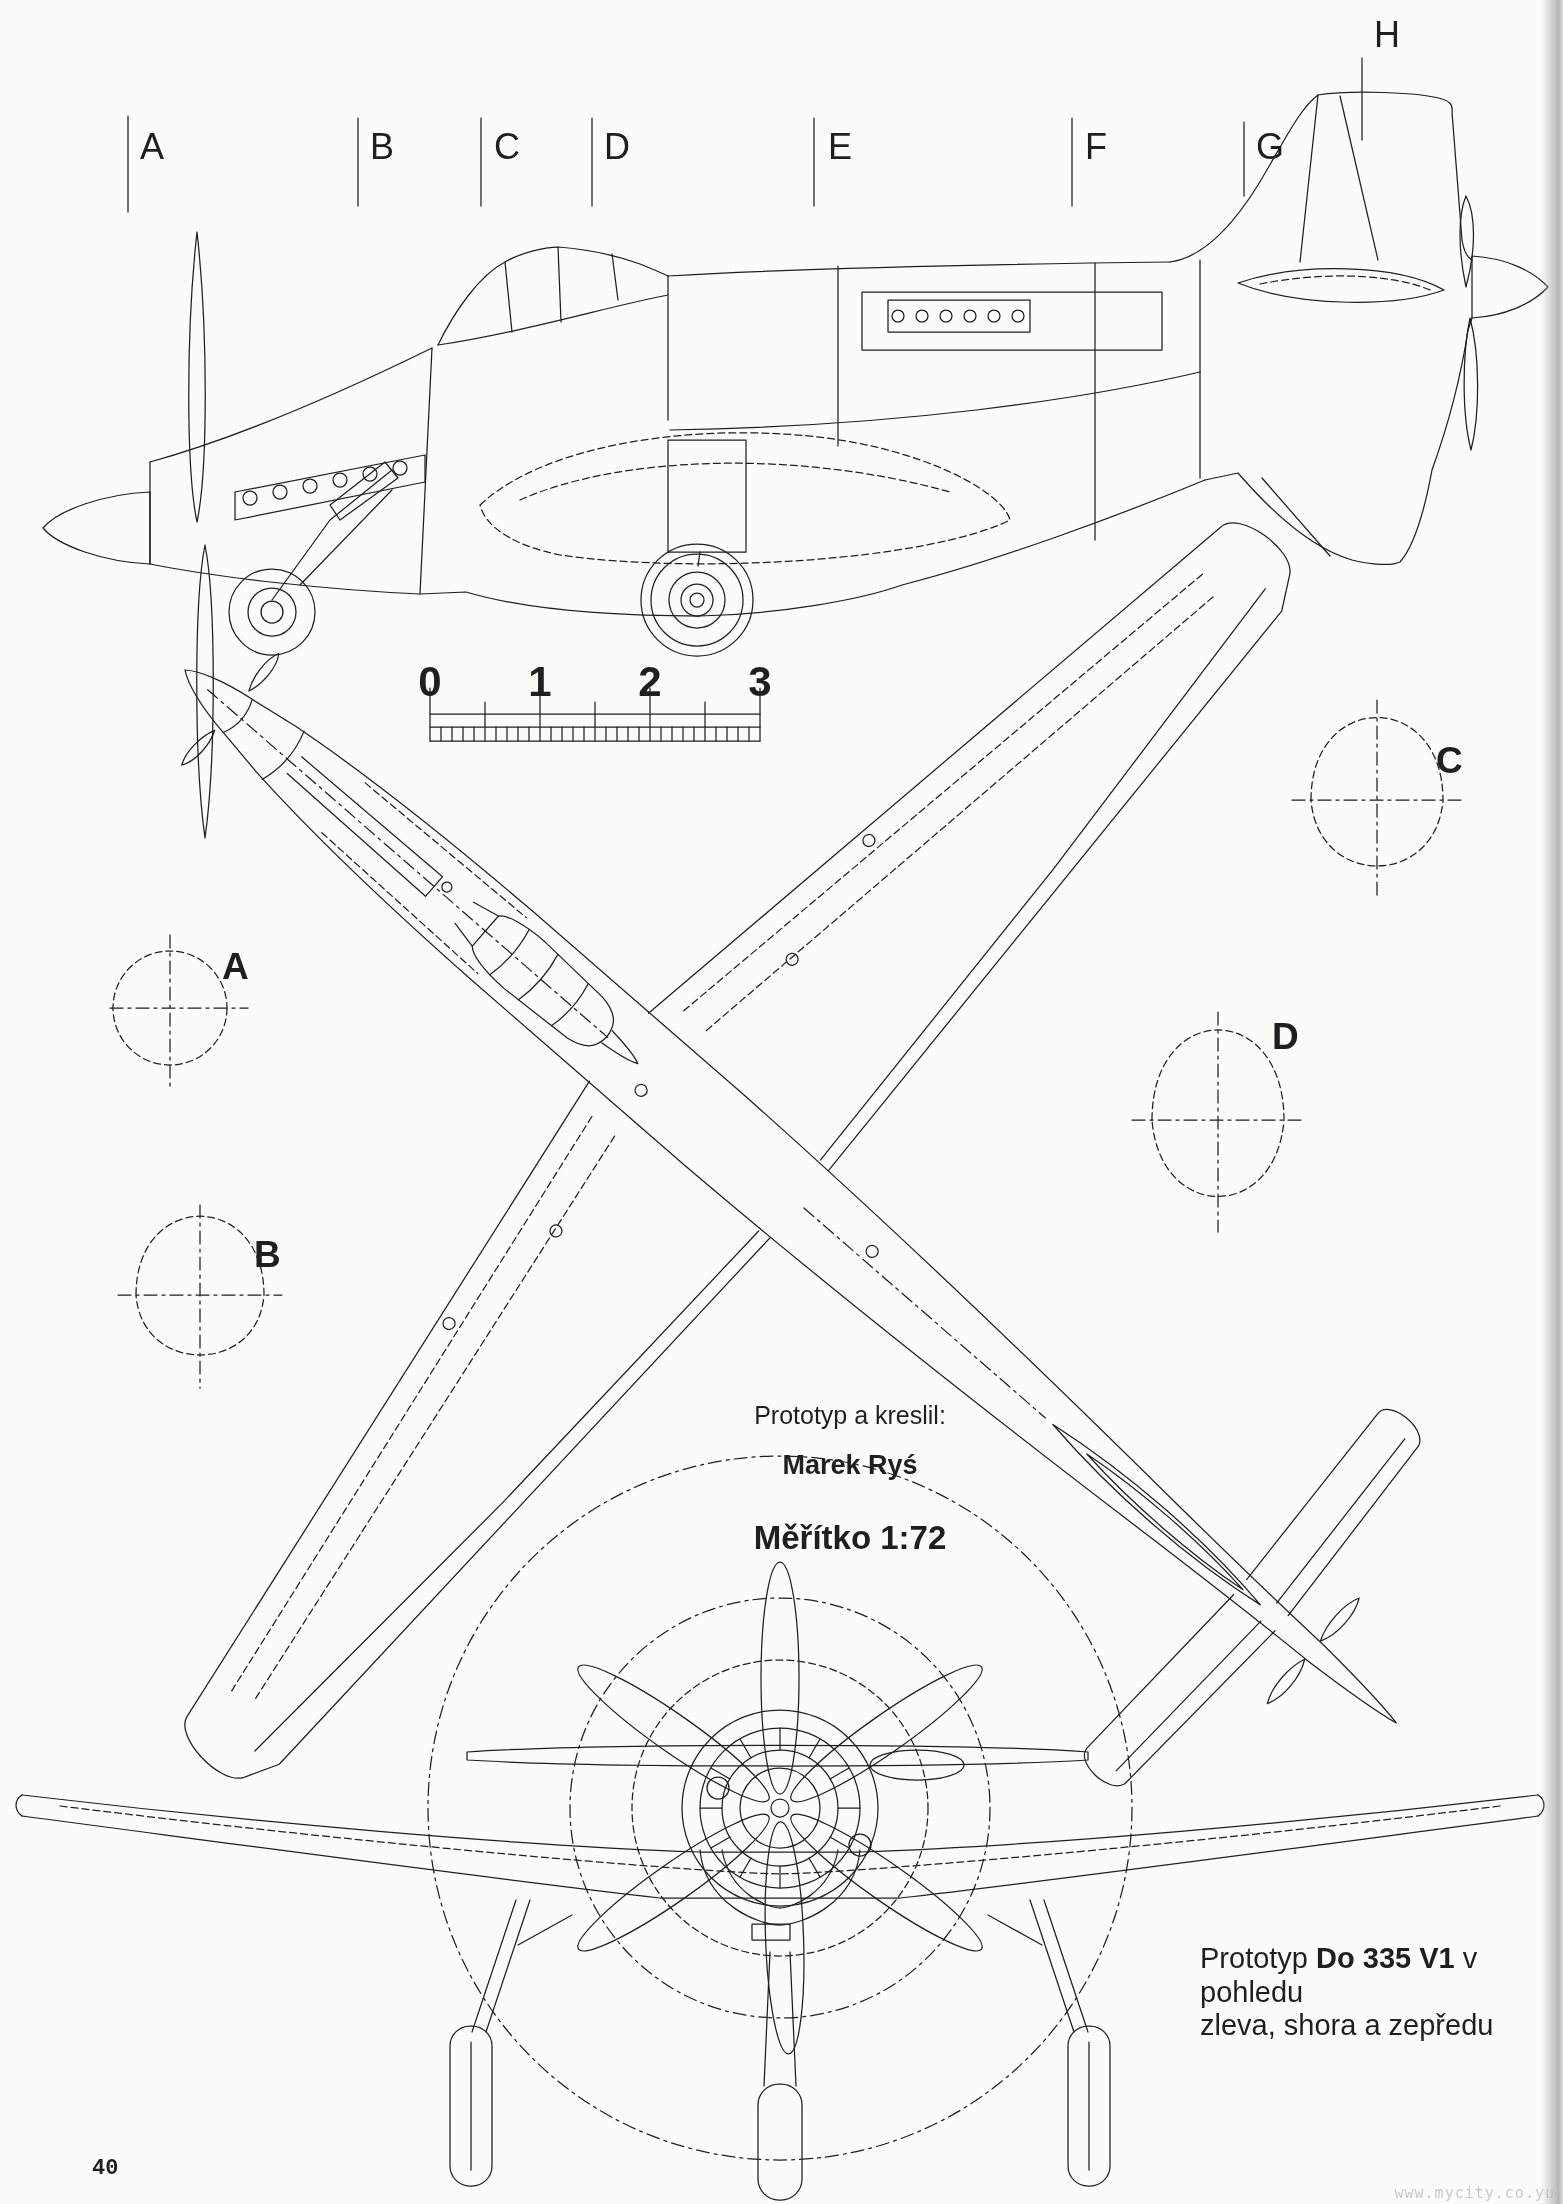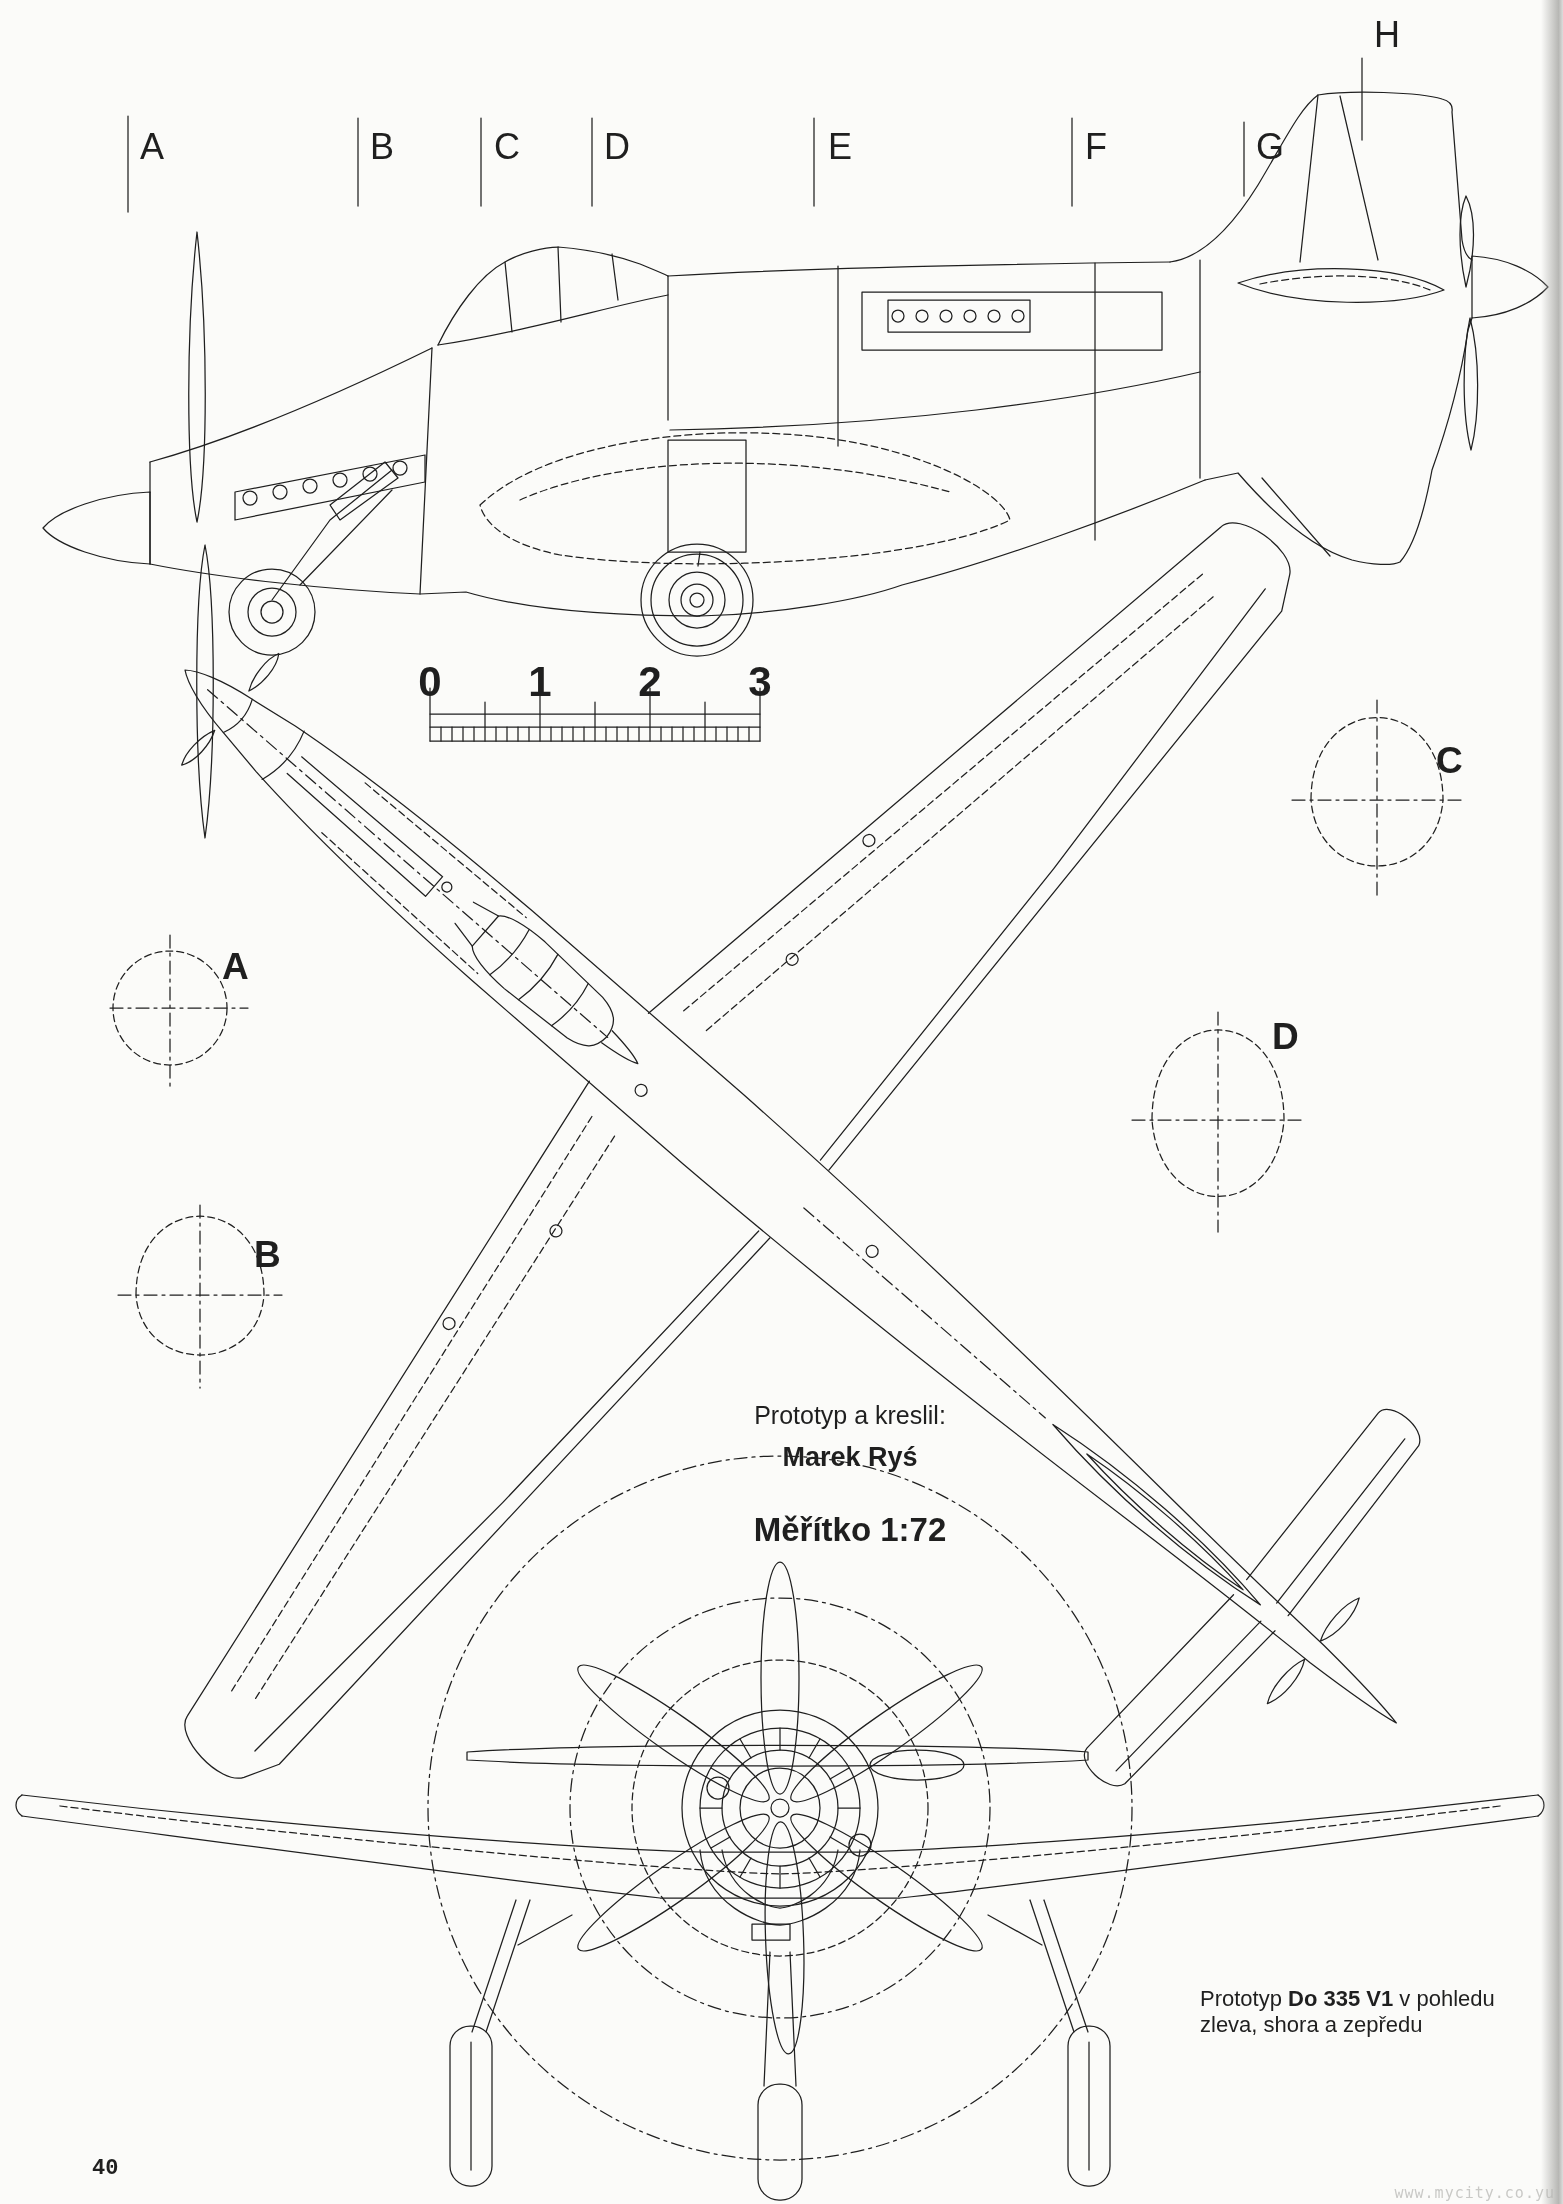--- a/index.html
+++ b/index.html
@@ -19,23 +19,23 @@
   .fillink{fill:#1f1f1f;stroke:none;}
   .station-label{
     position:absolute;font-size:36px;font-weight:400;letter-spacing:0;
   }
   .xsec-label{position:absolute;font-size:37px;font-weight:600;}
   .ruler-num{position:absolute;font-size:42px;font-weight:700;transform:translateX(-50%);}
   .credit{
     position:absolute;left:735px;top:1400px;width:230px;text-align:center;line-height:1.25;
   }
   .credit .h{font-size:25px;}
-  .credit .n{font-size:27px;font-weight:700;margin-top:10px;}
+  .credit .n{font-size:27px;font-weight:700;margin-top:18px;}
   .credit .s{font-size:33px;font-weight:700;margin-top:34px;}
-  .caption{position:absolute;left:1200px;top:1986px;width:340px;font-size:22px;line-height:1.16;}
+  .caption{position:absolute;left:1200px;top:1942px;width:340px;font-size:29px;line-height:1.16;}
   .pagenum{position:absolute;left:92px;top:2156px;font-size:22px;font-weight:700;font-family:Liberation Mono, monospace;}
   .watermark{
     position:absolute;right:8px;bottom:2px;font-family:"DejaVu Sans Mono",monospace;
     font-size:15px;color:#c9c9c6;letter-spacing:1px;
   }
   .edge-band{
     position:absolute;right:0;top:0;width:22px;height:100%;
     background:linear-gradient(to right, rgba(185,185,182,0), #b7b7b4 80%, #dddddc);
   }
 </style>

